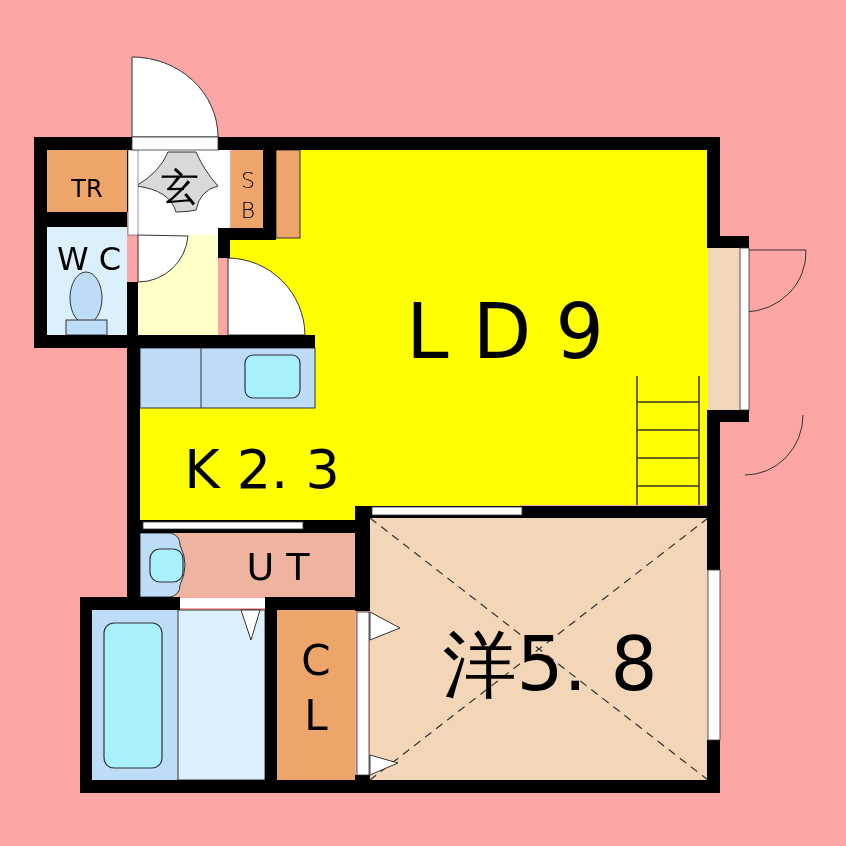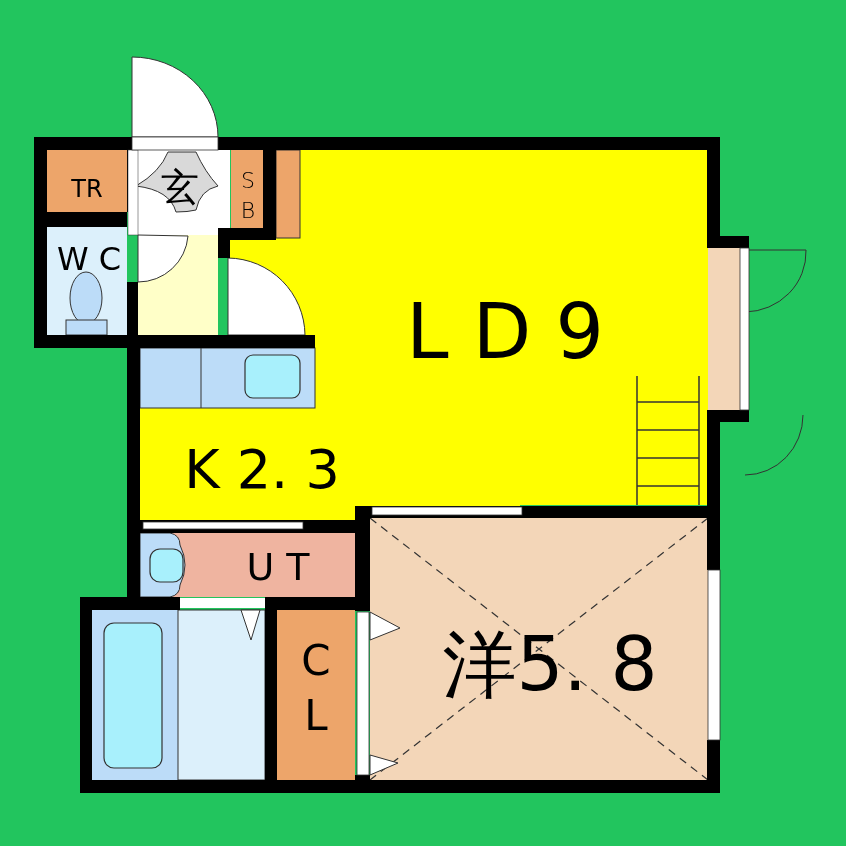--- a/index.html
+++ b/index.html
@@ -1,16 +1,16 @@
 <!DOCTYPE html>
 <html><head>
 <meta charset="utf-8">
 <style>
   html, body { margin:0; padding:0; background:#ffffff; }
-  #plan { position:relative; width:846px; height:846px; overflow:hidden; background:#22c55e; }
+  #plan { position:relative; width:846px; height:846px; overflow:hidden; background:#fca5a5; }
   svg { position:absolute; left:0; top:0; }
   .lbl { font-family:"DejaVu Sans","Liberation Sans",sans-serif; fill:#000; }
 </style>
 </head>
 <body>
 
 <div id="plan">
 <svg width="846" height="846" viewBox="0 0 846 846" xmlns="http://www.w3.org/2000/svg">
 
   <path d="M300 150 H708 V505 H520 V506 H358 V520 H140 V348 H315 V335 H228 V240 H275 V150 Z" fill="#ffff00"></path>

